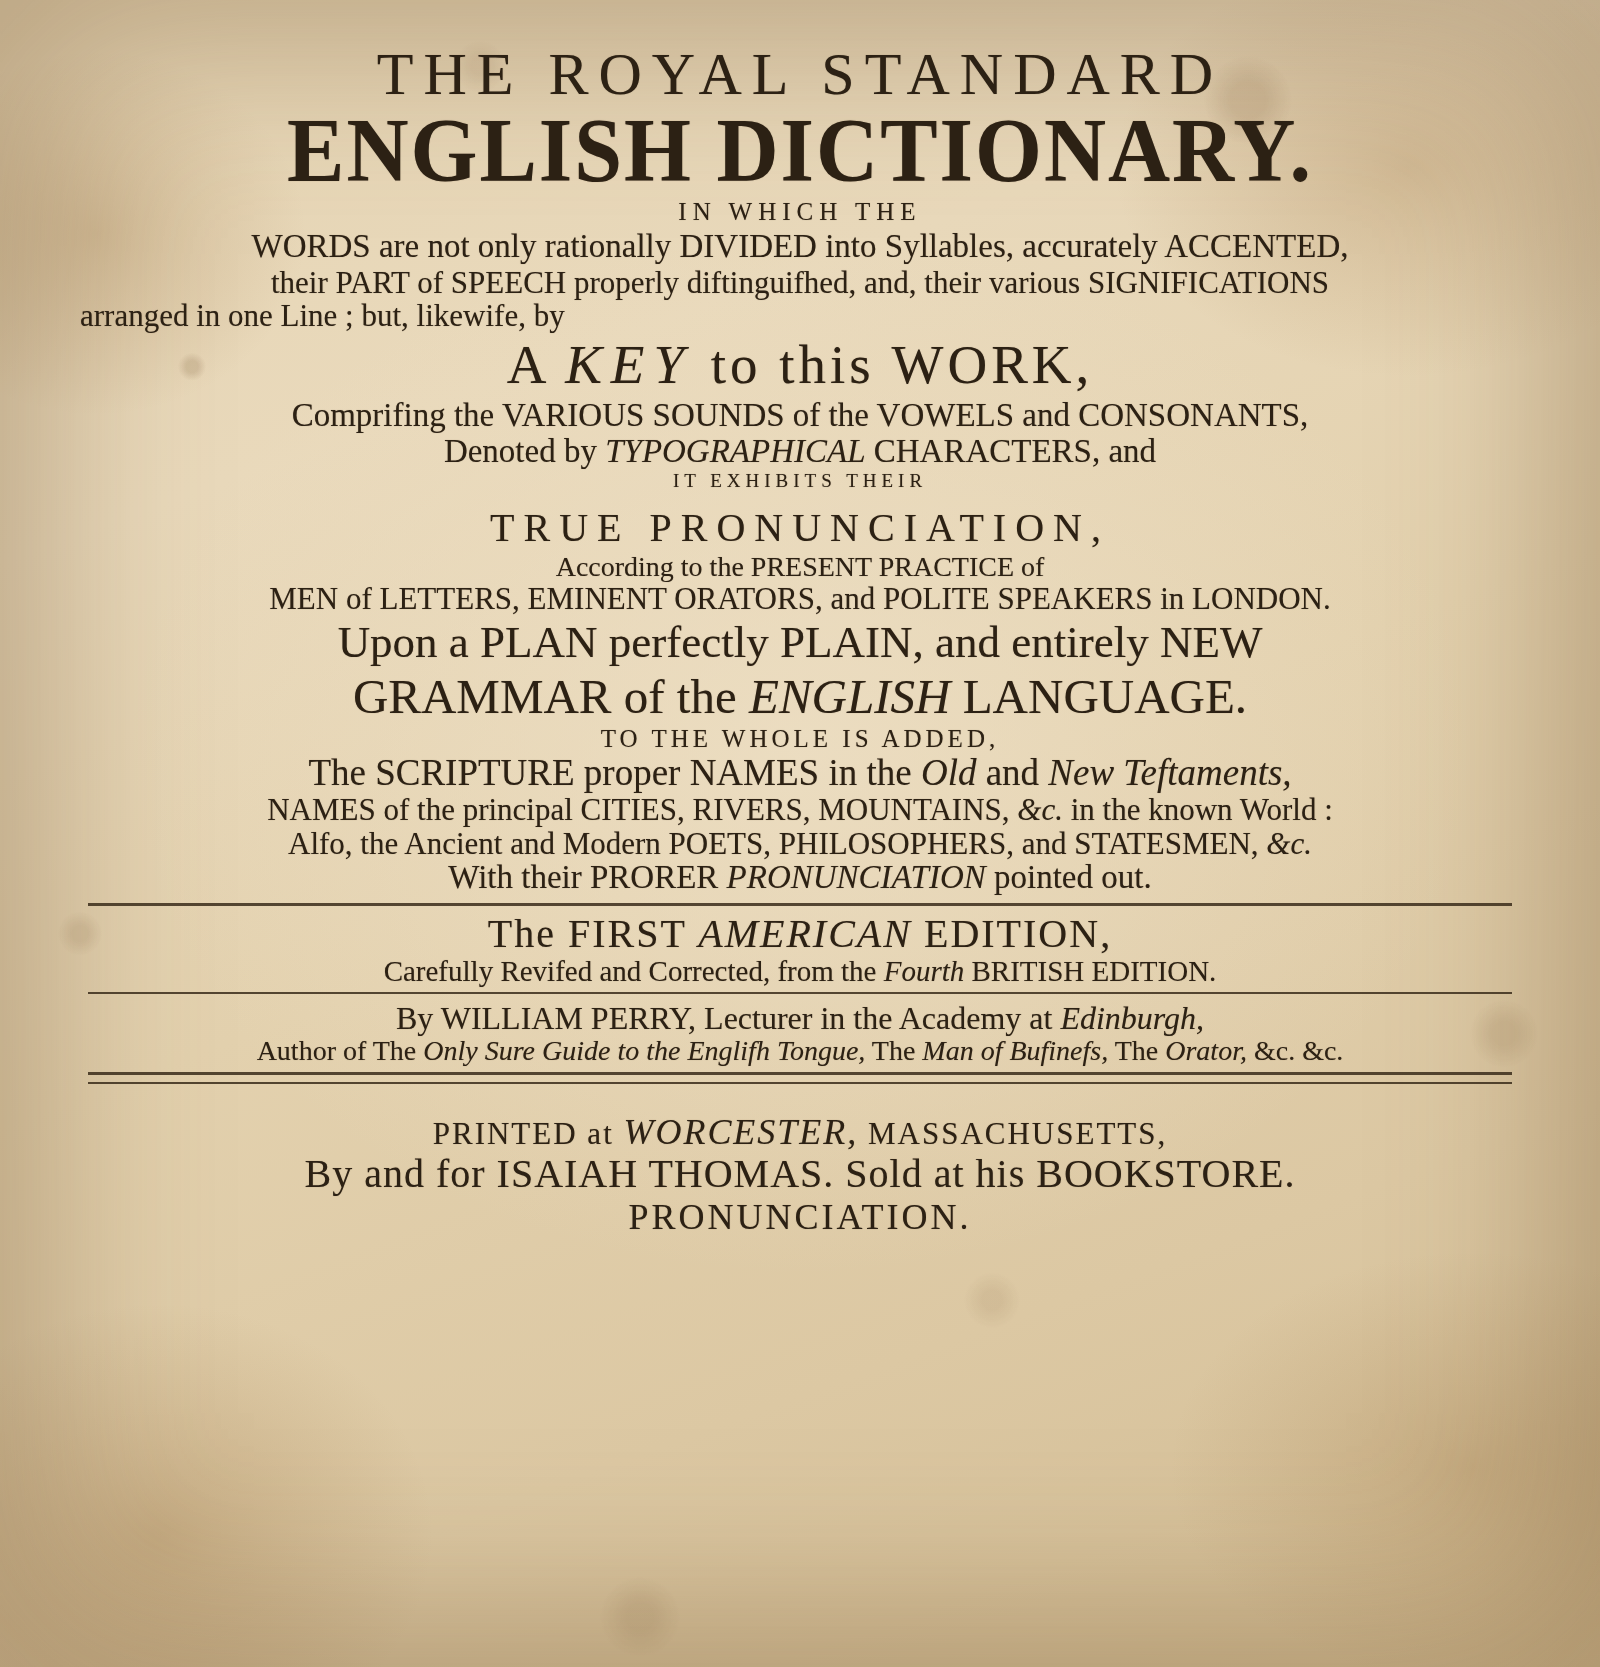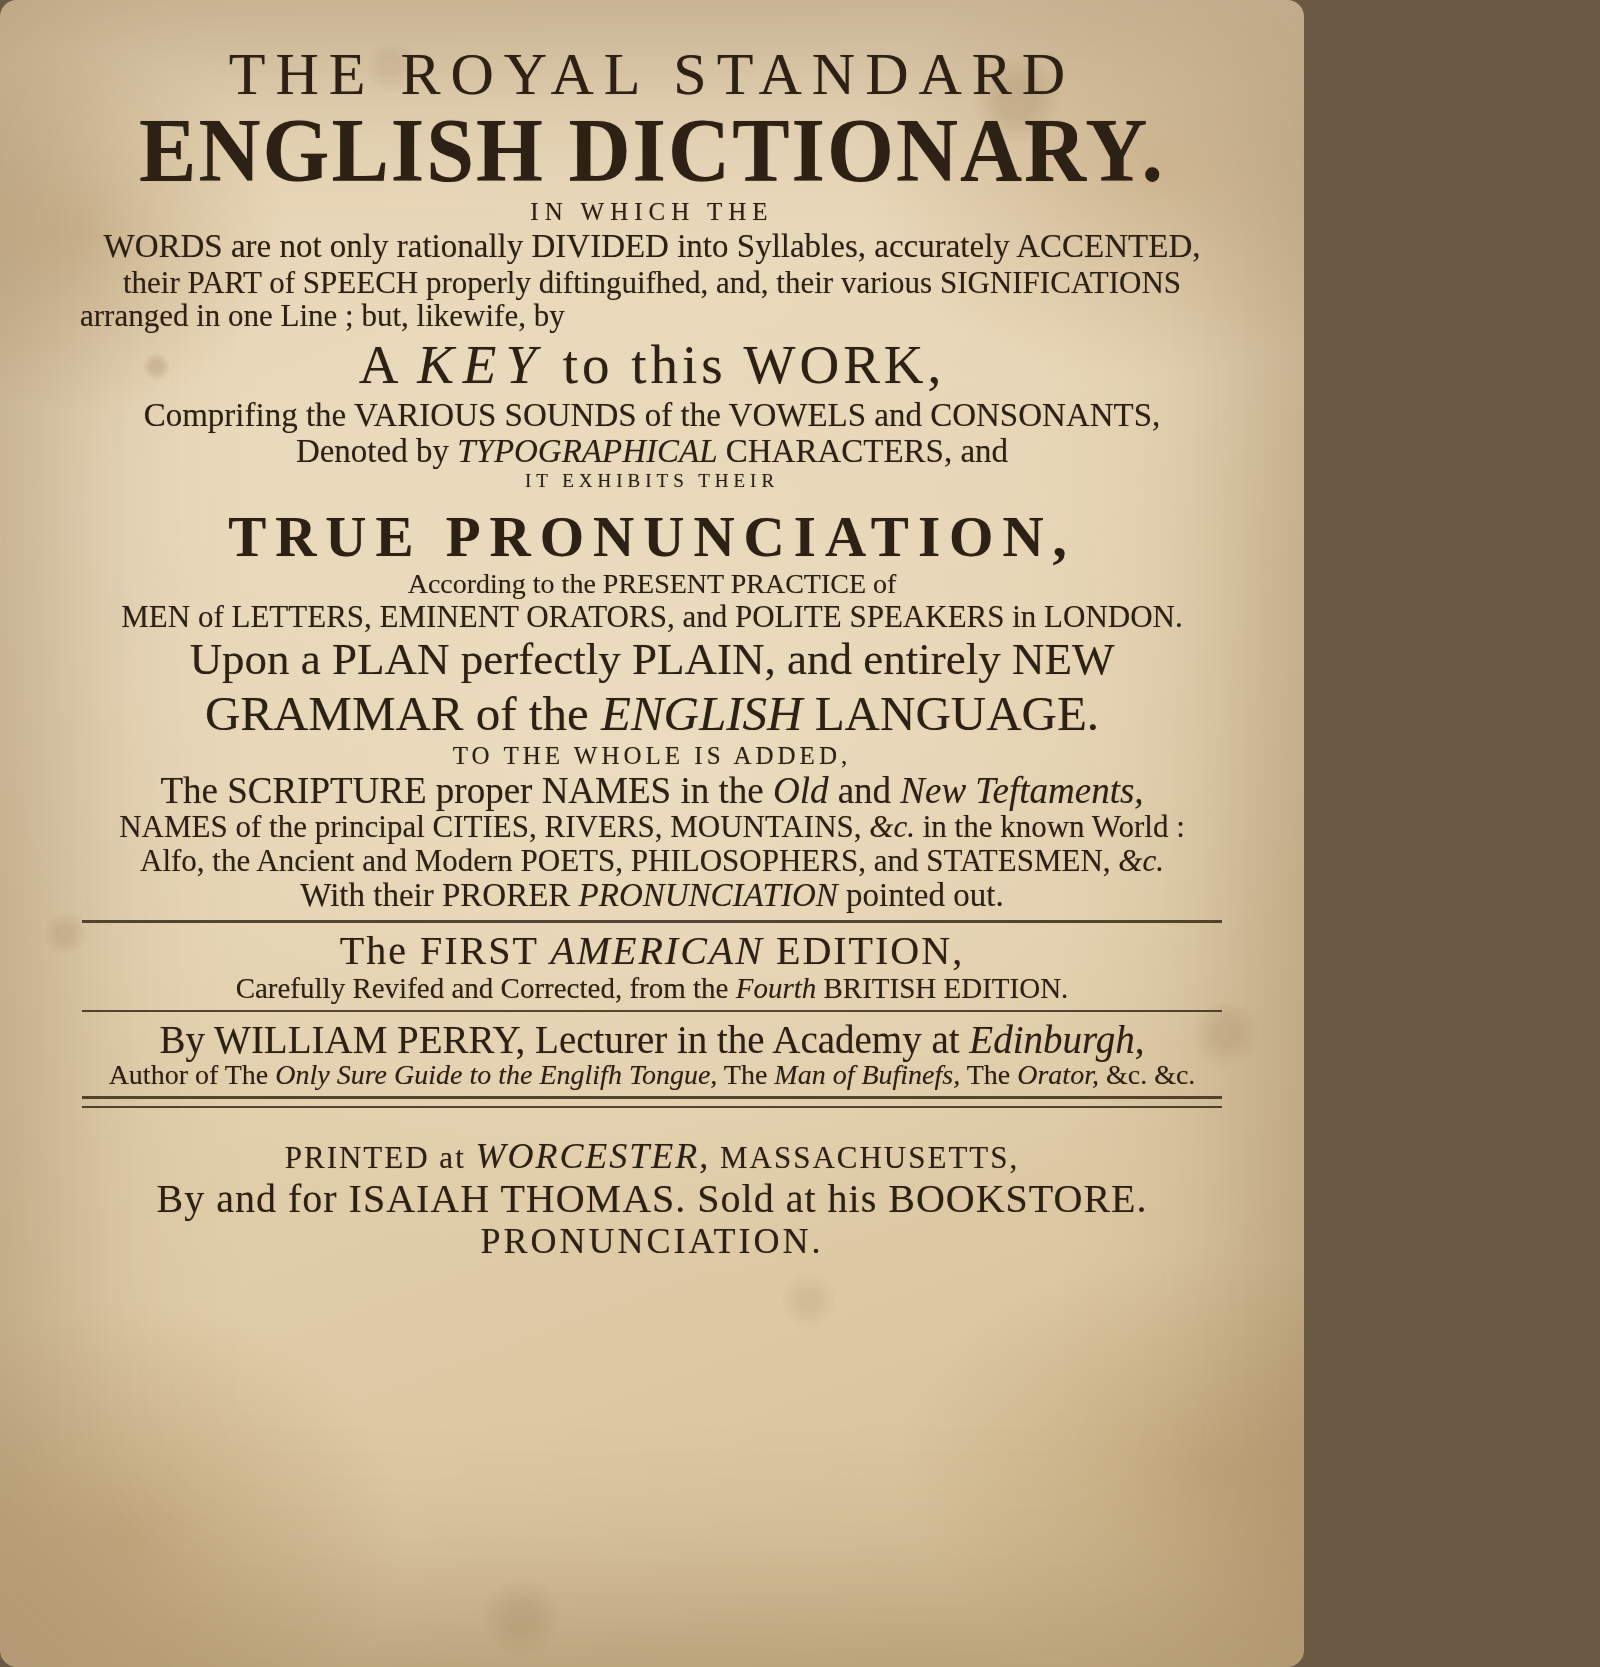--- a/index.html
+++ b/index.html
@@ -5,32 +5,31 @@
   html, body {
     margin: 0;
     padding: 0;
     background: #6b5a43;
   }
   body {
     font-family: "Liberation Serif", serif;
   }
   .page {
     position: relative;
-    width: 1304px;
+    width: 1600px;
     height: 1667px;
     overflow: hidden;
     background:
       radial-gradient(ellipse 420px 300px at 88% 10%, rgba(160,120,70,0.30), rgba(160,120,70,0) 70%),
       radial-gradient(ellipse 300px 260px at 6% 14%, rgba(150,110,60,0.26), rgba(150,110,60,0) 70%),
       radial-gradient(ellipse 380px 320px at 10% 92%, rgba(150,110,60,0.30), rgba(150,110,60,0) 72%),
       radial-gradient(ellipse 420px 300px at 92% 88%, rgba(150,110,60,0.26), rgba(150,110,60,0) 72%),
       radial-gradient(ellipse 900px 700px at 50% 45%, rgba(238,224,198,0.75), rgba(238,224,198,0) 75%),
       linear-gradient(160deg, #e6d5b4 0%, #e9d9bb 25%, #e3d1ae 50%, #dcc8a3 75%, #d3bd94 100%);
     color: #2b2013;
-    border-radius: 17px;
   }
   
   .grain {
     position: absolute;
     inset: 0;
     pointer-events: none;
     background-image:
       radial-gradient(circle at 12% 22%, rgba(120,85,45,0.20) 0 6px, rgba(120,85,45,0) 14px),
       radial-gradient(circle at 78% 6%, rgba(120,85,45,0.16) 0 18px, rgba(120,85,45,0) 44px),
       radial-gradient(circle at 94% 62%, rgba(120,85,45,0.14) 0 12px, rgba(120,85,45,0) 34px),
@@ -114,24 +113,23 @@
   .l-illustrated {
     font-size: 33px;
     margin-bottom: 4px;
   }
   .l-exhibits {
     font-size: 19px;
     letter-spacing: 5px;
     margin-bottom: 18px;
   }
   .l-truepron {
-    font-size: 57px;
+    font-size: 40px;
     letter-spacing: 9px;
     margin-bottom: 4px;
-    font-weight: bold;
   }
   .l-according {
     font-size: 28px;
     margin-bottom: 2px;
   }
   .l-men {
     font-size: 31px;
     margin-bottom: 5px;
   }
   .l-upon {
@@ -184,21 +182,21 @@
   .l-first {
     font-size: 40px;
     letter-spacing: 2px;
     margin-bottom: 2px;
   }
   .l-carefully {
     font-size: 29px;
     margin-bottom: 4px;
   }
   .l-by {
-    font-size: 39px;
+    font-size: 32px;
     margin-bottom: 2px;
   }
   .l-author {
     font-size: 28px;
     margin-bottom: 4px;
   }
   .l-printed {
     font-size: 31px;
     letter-spacing: 2px;
     margin-top: 30px;

